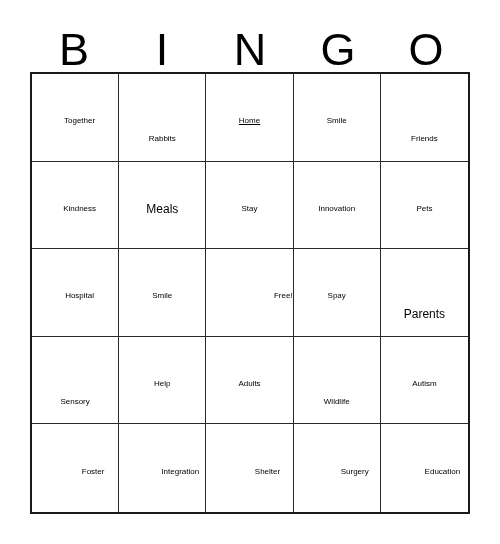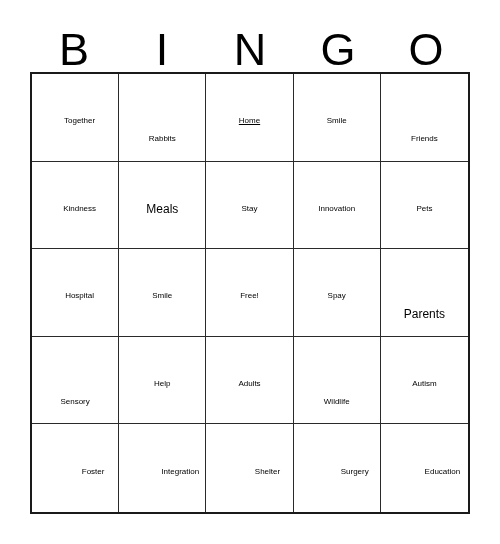--- a/index.html
+++ b/index.html
@@ -143,21 +143,21 @@
       <div class="bingo-cell col-5 row-2">
         <span class="cell-text fs-xxxl" style="font-size: 8px;">Pets</span>
       </div>
       <div class="bingo-cell col-1 row-3">
         <span class="cell-text fs-sm" style="font-size: 8px;">Hospital</span>
       </div>
       <div class="bingo-cell col-2 row-3">
         <span class="cell-text fs-xxl" style="font-size: 8px;">Smile</span>
       </div>
       <div class="bingo-cell col-3 row-3">
-        <span class="cell-text fs-xxl" style="font-size: 8px;">Free!</span>
+        <span class="cell-text fs-xxl" style="font-size: 8px; text-align: right;">Free!</span>
       </div>
       <div class="bingo-cell col-4 row-3">
         <span class="cell-text fs-xxl" style="font-size: 8px;">Spay</span>
       </div>
       <div class="bingo-cell col-5 row-3">
         <span class="cell-text fs-m" style="font-size: 12px;">Parents</span>
       </div>
       <div class="bingo-cell col-1 row-4">
         <span class="cell-text fs-m" style="font-size: 8px;">Sensory</span>
       </div>

